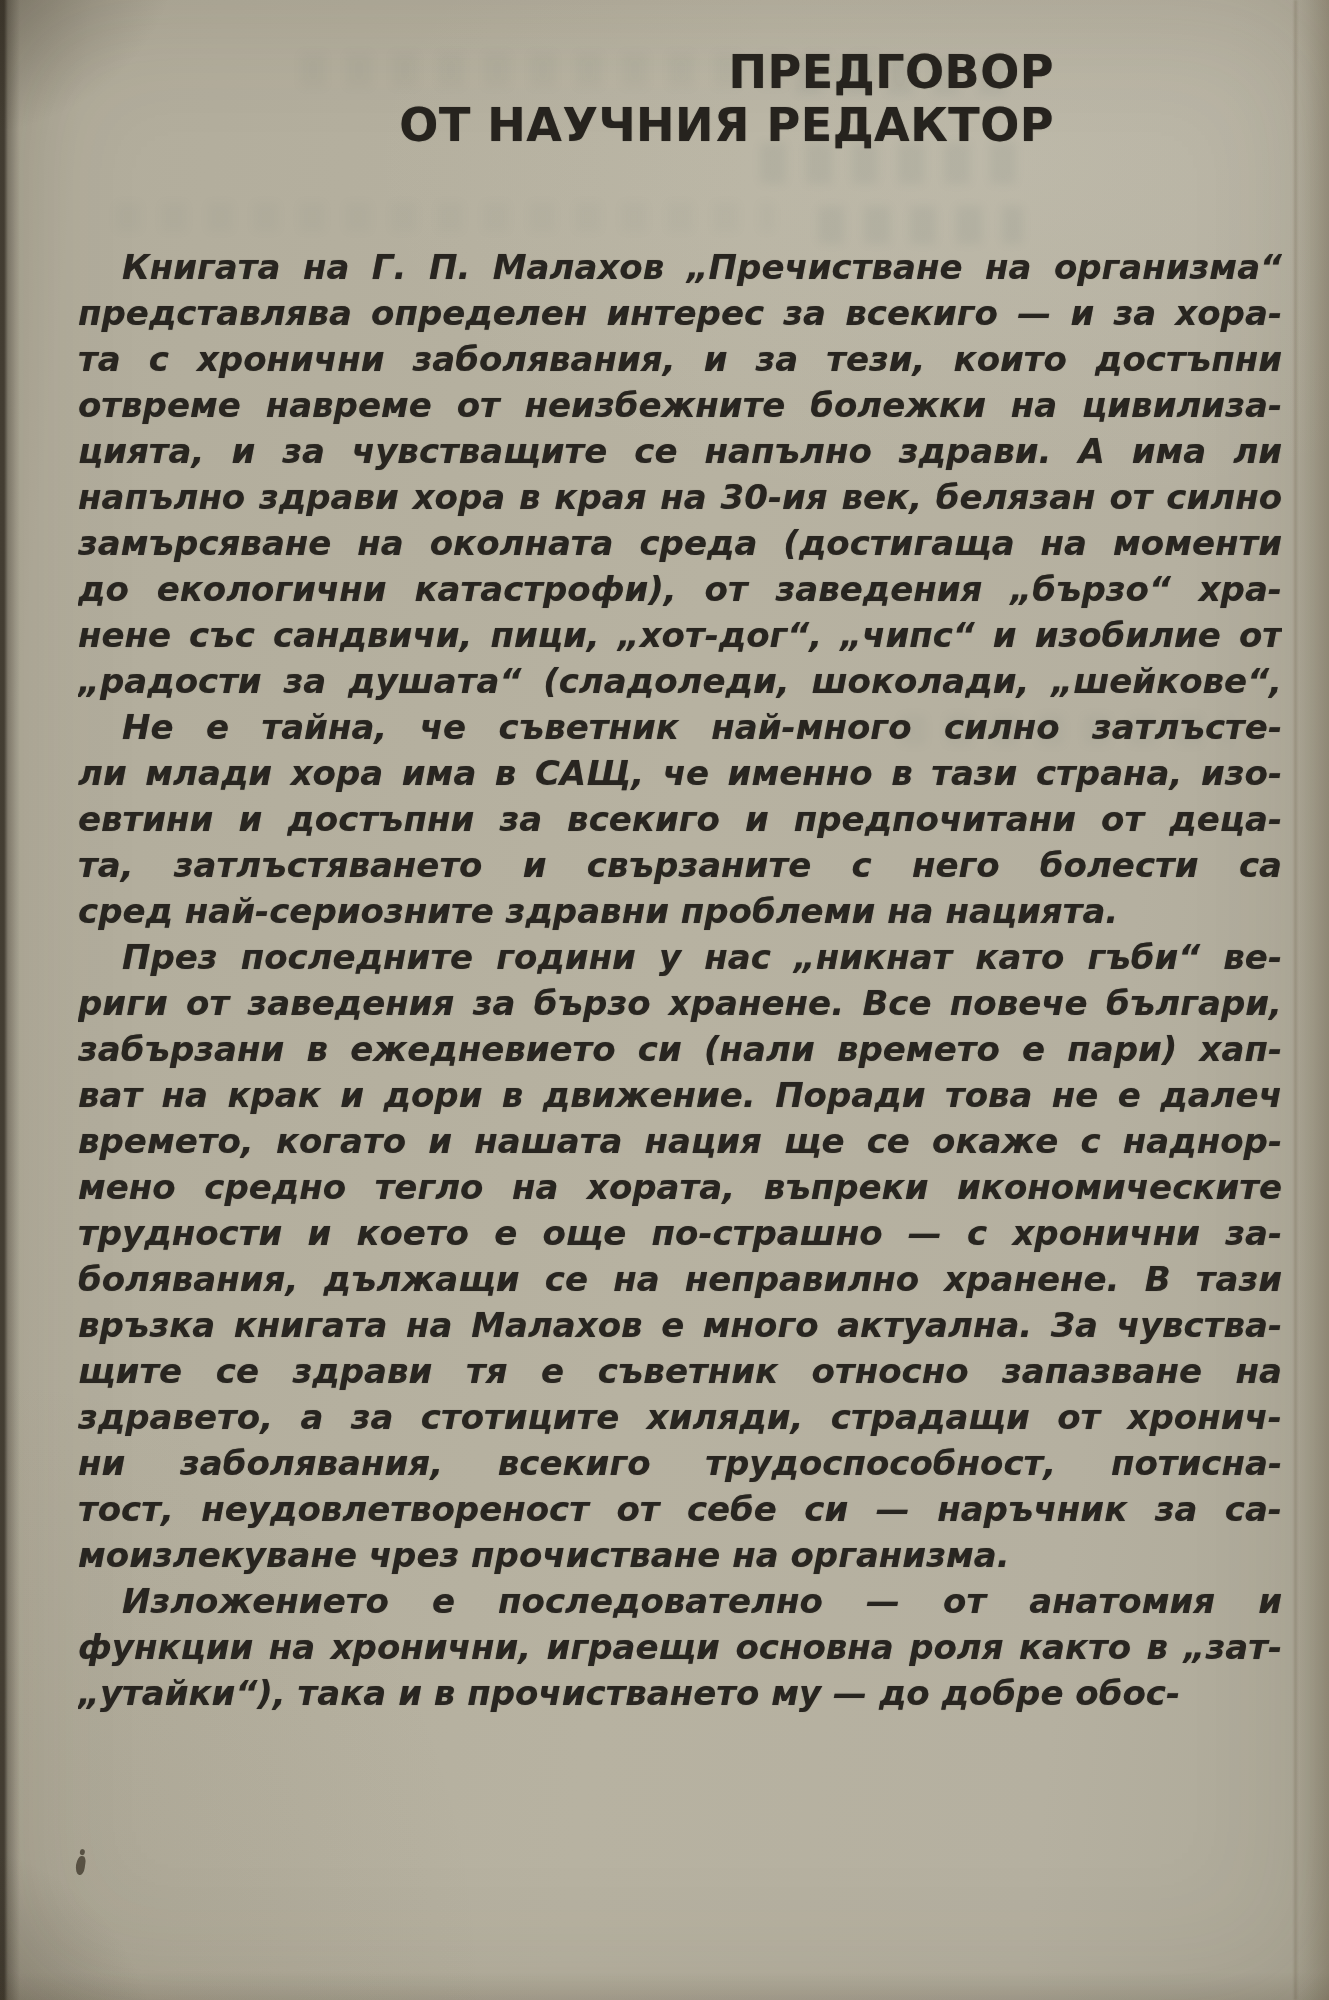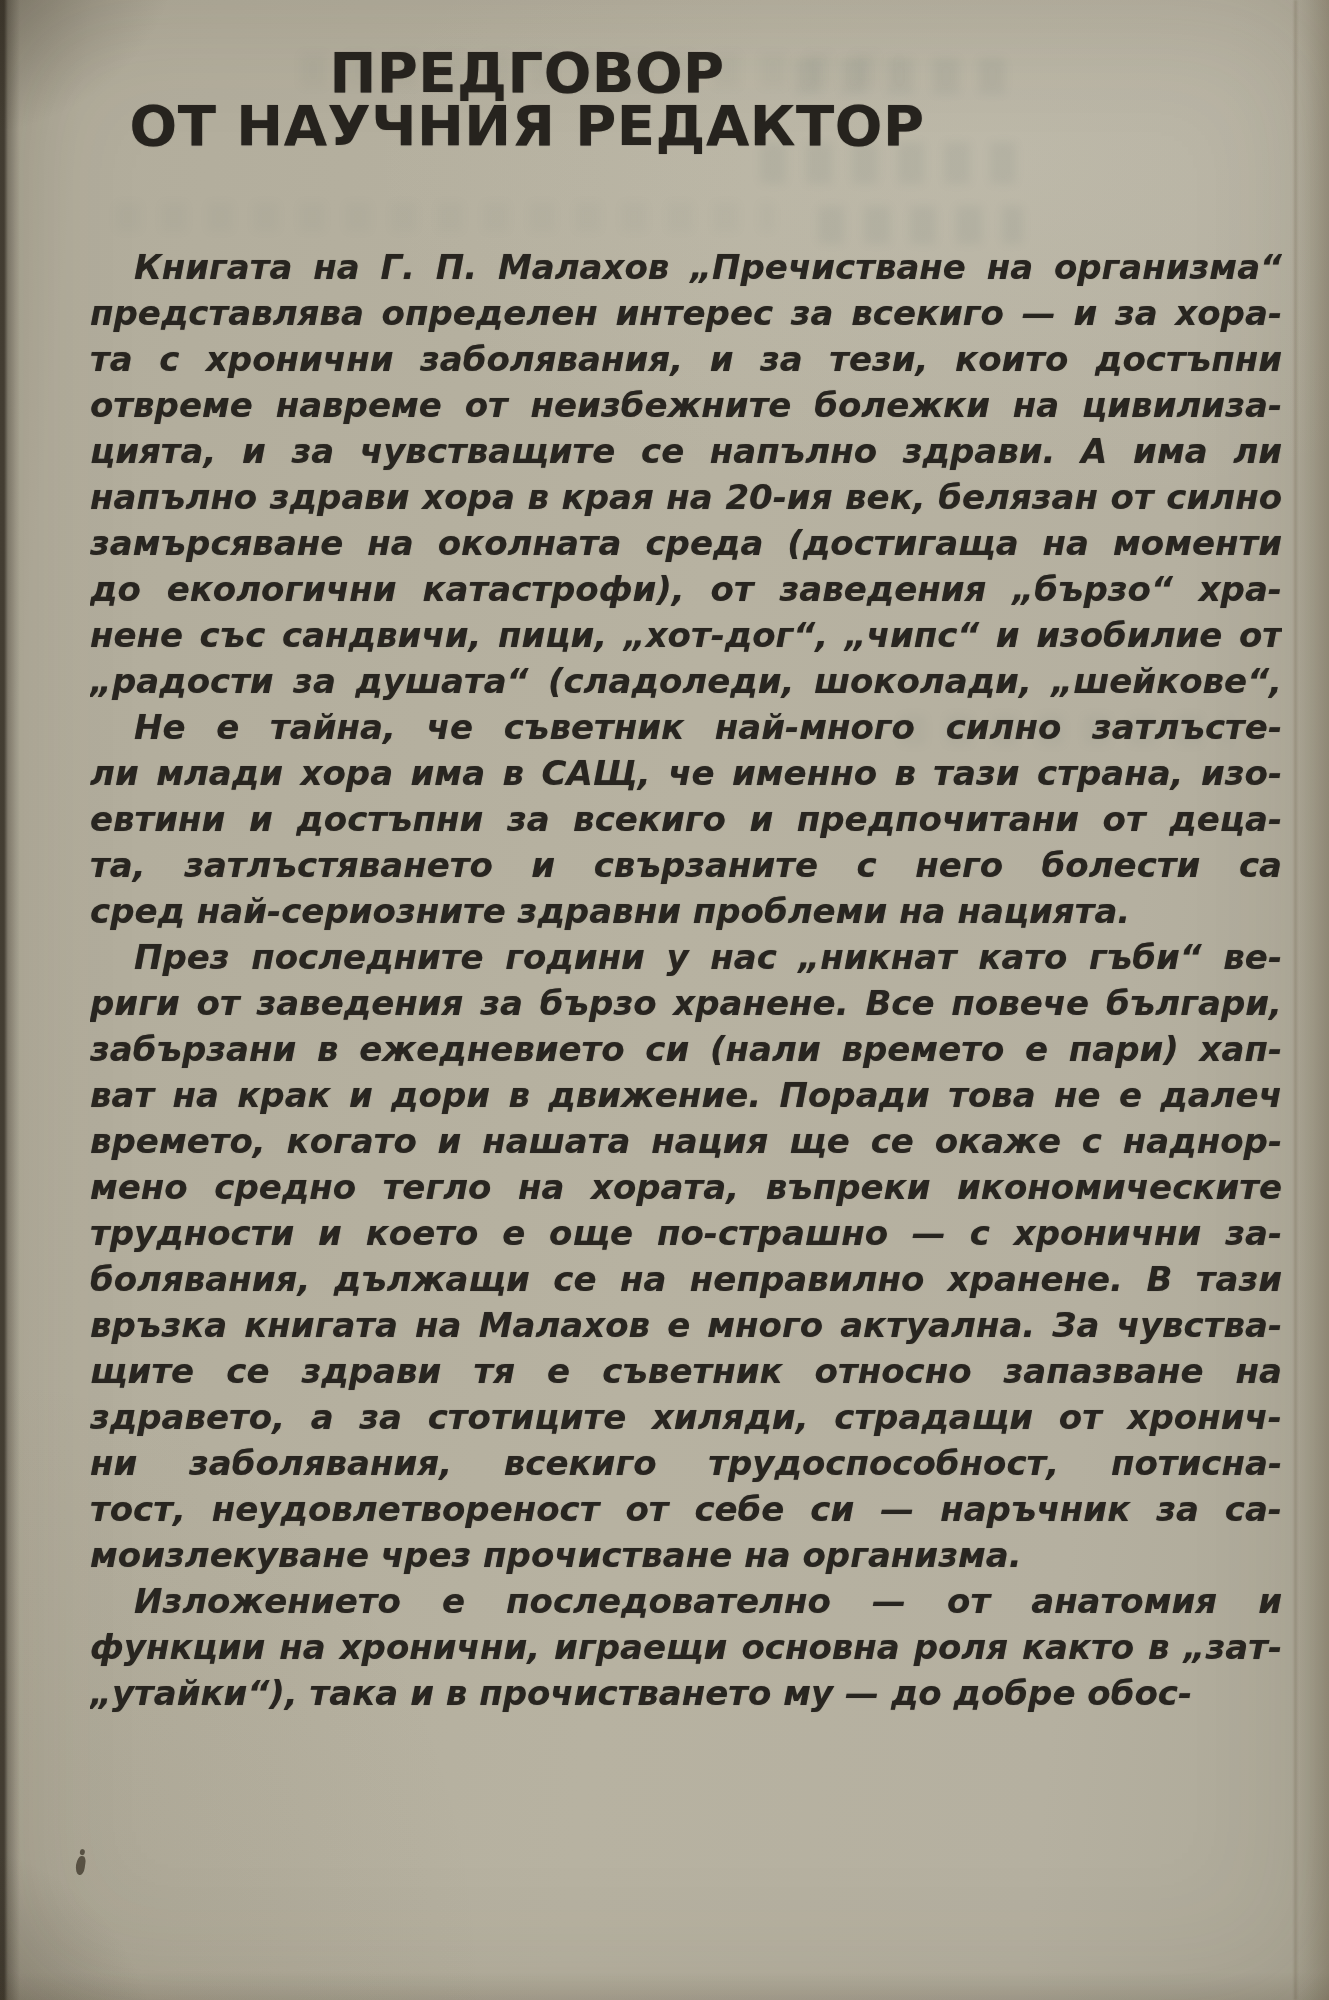--- a/index.html
+++ b/index.html
@@ -36,29 +36,29 @@
   .g3{left:760px;top:142px;width:268px;height:42px;}
   .g4{left:818px;top:206px;width:205px;height:38px;}
   .g5{left:115px;top:202px;width:660px;height:30px;opacity:.10;}
   .g6{left:900px;top:715px;width:330px;height:30px;opacity:.14;}
   
   .speck{position:absolute;left:76px;top:1856px;width:9px;height:19px;
     background:#4a4336;border-radius:60% 40% 50% 60%;transform:rotate(8deg);opacity:.85;}
   .speck::before{content:"";position:absolute;left:2px;top:-7px;width:5px;height:6px;
     background:#4a4336;border-radius:50%;}
   
-  .title{position:absolute;left:0;top:46px;width:1054px;text-align:center;
-    color:#26231e;font-weight:bold;font-size:56px;line-height:53px;
+  .title{position:absolute;left:0;top:46px;width:1054px;text-align:right;
+    color:#26231e;font-weight:bold;font-size:46px;line-height:53px;
     letter-spacing:0.5px;text-shadow:0 0 1px rgba(38,35,30,0.55);}
   
   .text-column{position:absolute;left:78px;top:244px;width:1204px;
     color:#282520;font-weight:bold;font-style:italic;font-size:34px;
     text-shadow:0 0 1px rgba(40,37,31,0.45);}
   .line{height:46px;line-height:46px;overflow:hidden;white-space:nowrap;
-    text-align:left;margin-left:12px;}
+    text-align:left;}
   .line.j{white-space:normal;text-align:justify;}
   .line.j::after{content:"";display:inline-block;width:100%;height:0;}
   .line.indent{text-indent:44px;}
 </style>
 </head>
 <body>
 
 <div class="page">
 
   <div class="ghost g1"></div>
@@ -73,21 +73,21 @@
     <div>ОТ НАУЧНИЯ РЕДАКТОР</div>
   </div>
 
   <div class="text-column">
       <div>
         <div class="line indent j">Книгата на Г. П. Малахов „Пречистване на организма“</div>
         <div class="line j">представлява определен интерес за всекиго — и за хора-</div>
         <div class="line j">та с хронични заболявания, и за тези, които достъпни</div>
         <div class="line j">отвреме навреме от неизбежните болежки на цивилиза-</div>
         <div class="line j">цията, и за чувстващите се напълно здрави. А има ли</div>
-        <div class="line j">напълно здрави хора в края на 20-ия век, белязан от силно</div>
+        <div class="line j">напълно здрави хора в края на 30-ия век, белязан от силно</div>
         <div class="line j">замърсяване на околната среда (достигаща на моменти</div>
         <div class="line j">до екологични катастрофи), от заведения „бързо“ хра-</div>
         <div class="line j">нене със сандвичи, пици, „хот-дог“, „чипс“ и изобилие от</div>
         <div class="line j">„радости за душата“ (сладоледи, шоколади, „шейкове“,</div>
       </div>
       <div>
         <div class="line indent j">Не е тайна, че съветник най-много силно затлъсте-</div>
         <div class="line j">ли млади хора има в САЩ, че именно в тази страна, изо-</div>
         <div class="line j">евтини и достъпни за всекиго и предпочитани от деца-</div>
         <div class="line j">та, затлъстяването и свързаните с него болести са</div>

